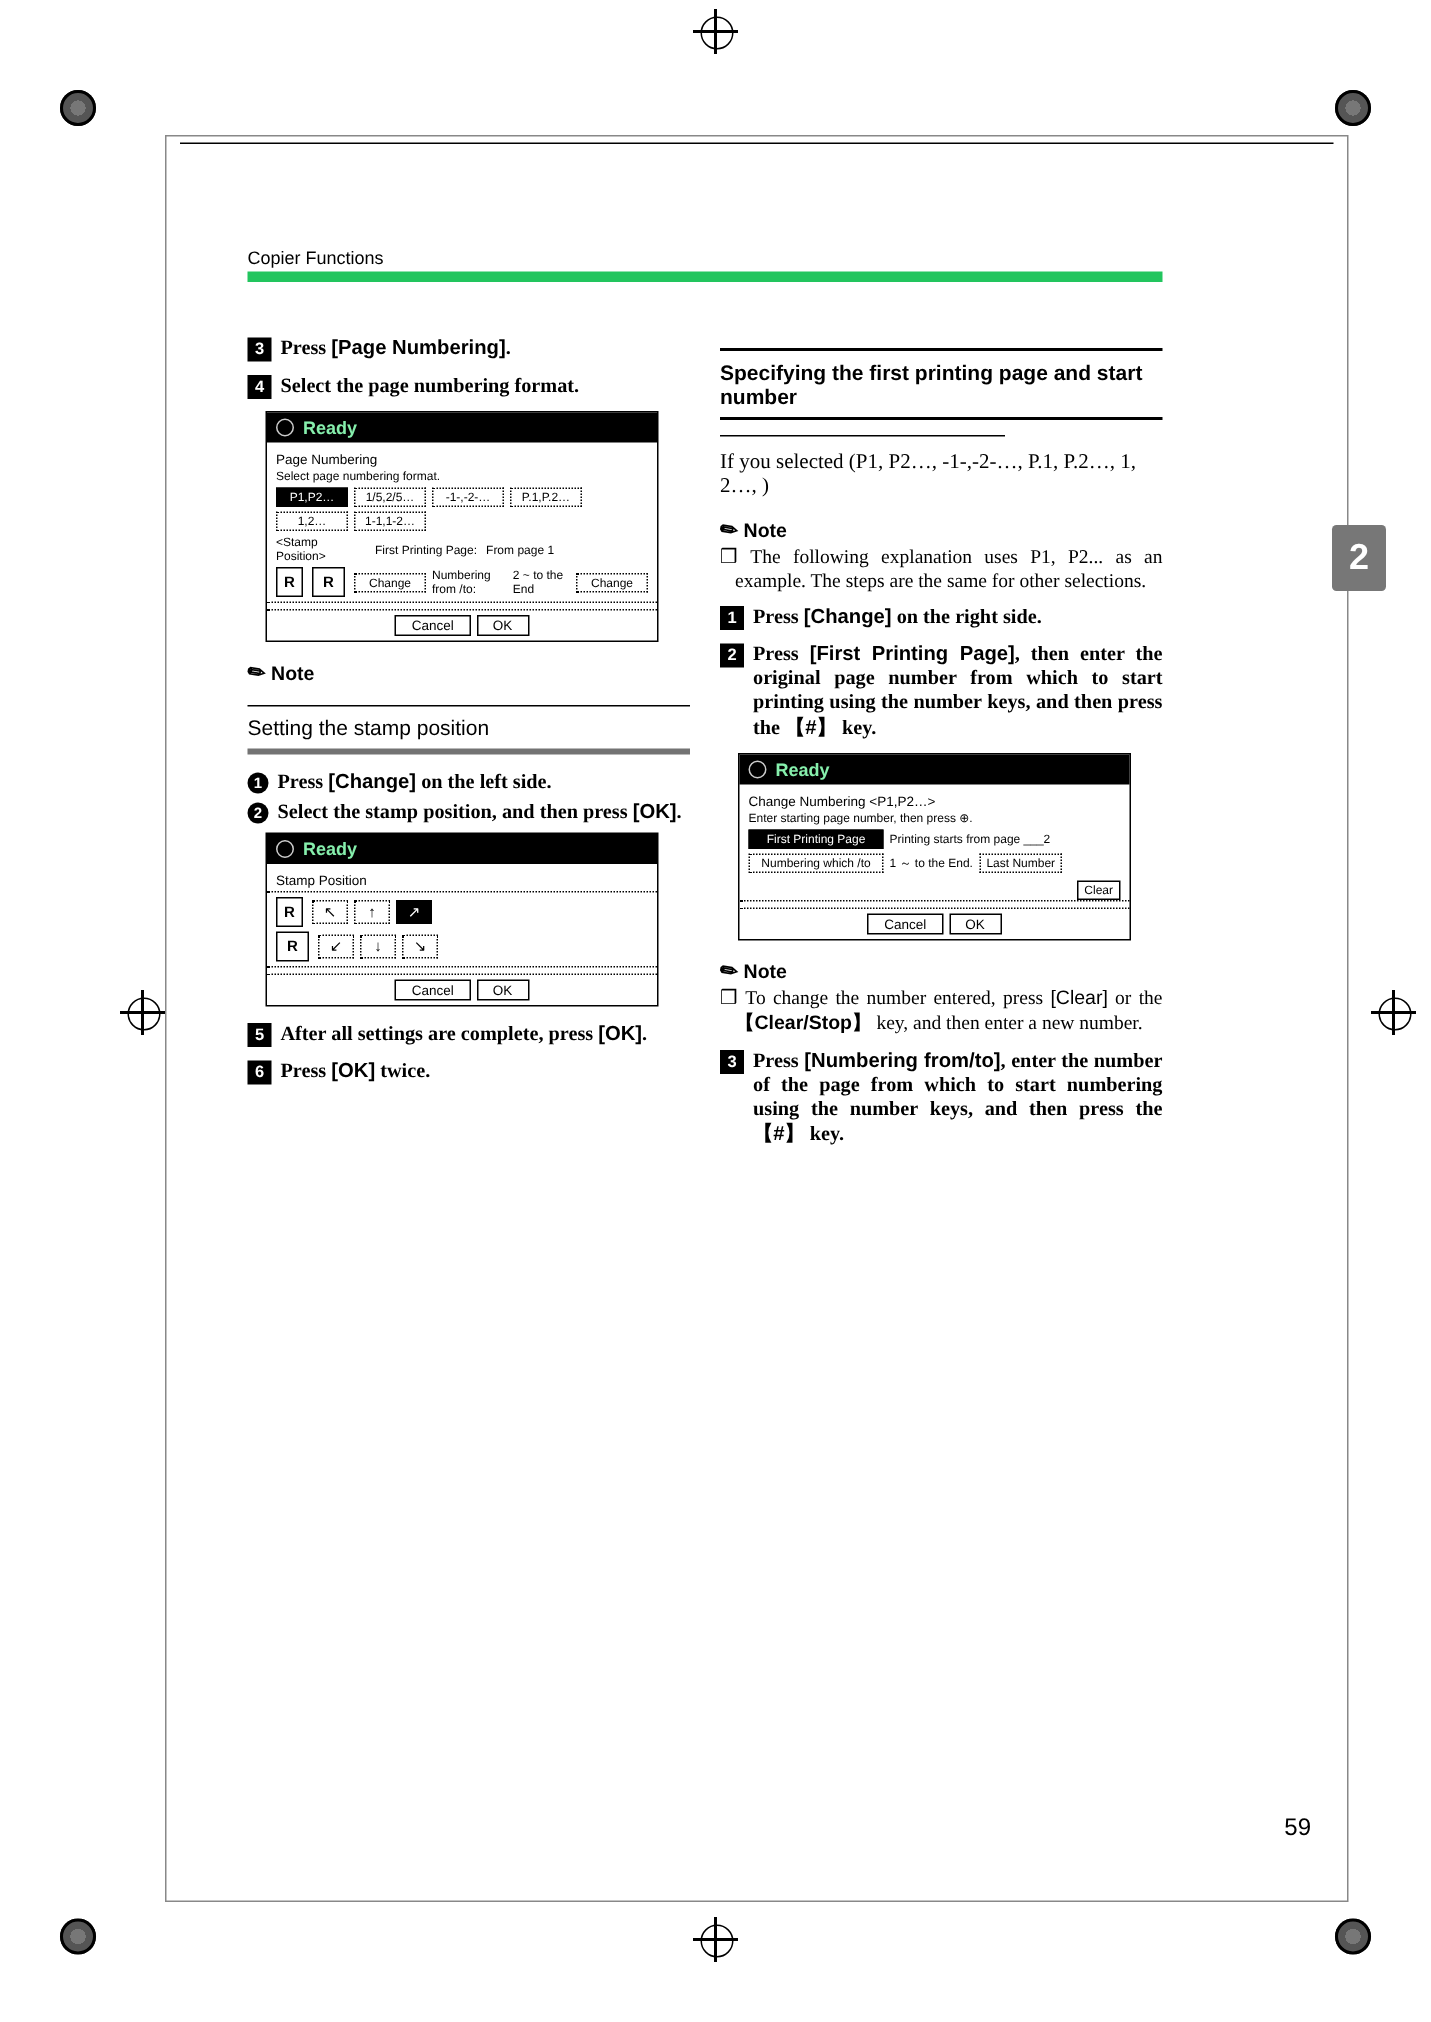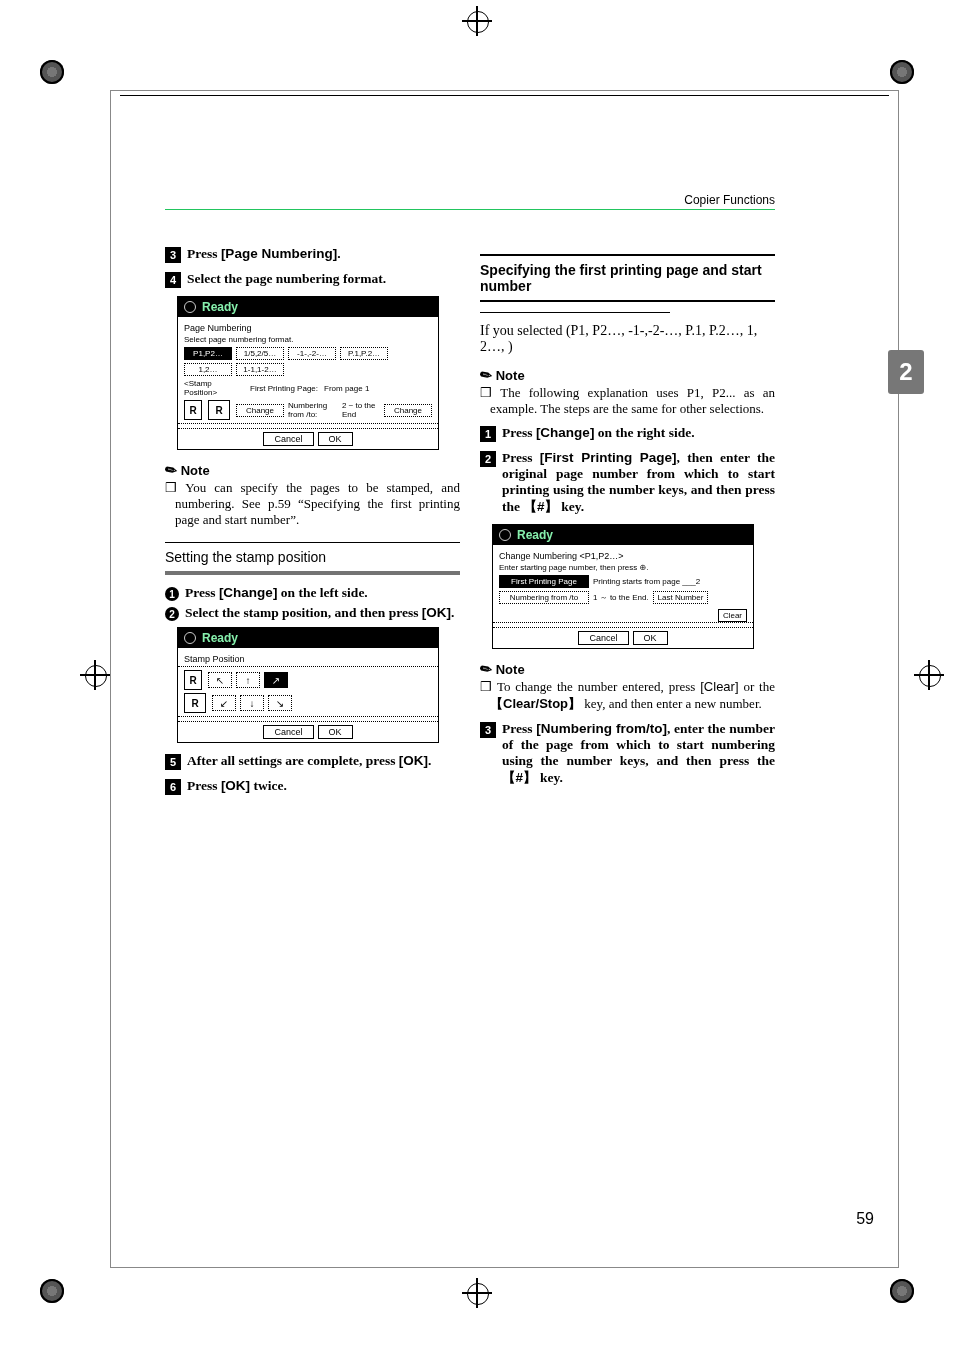--- a/index.html
+++ b/index.html
@@ -71,27 +71,25 @@
     font-family: Arial, sans-serif;
   }
 
   .content {
     position: absolute;
     top: 165px;
     left: 165px;
     width: 610px;
   }
   .running-head {
-    text-align: right;
     font-size: 12px;
     font-family: Arial, sans-serif;
-    border-bottom: 1px solid #22c55e;
+    border-bottom: 7px solid #22c55e;
     padding-bottom: 2px;
     margin-bottom: 30px;
-    margin-top: 28px;
   }
 
   .cols {
     display: flex;
     gap: 20px;
   }
   .col {
     width: 295px;
   }
   .step {
@@ -314,21 +312,20 @@
           <div class="footer">
             <span class="fbtn">Cancel</span>
             <span class="fbtn">OK</span>
           </div>
         </div>
 
         <div class="note-head">
             <span class="pencil">✎</span>
             <span>Note</span>
           </div>
-        <div class="note-body">You can specify the pages to be stamped, and numbering. See p.59 “Specifying the first printing page and start number”.</div>
 
         <div class="subsection">Setting the stamp position</div>
 
         <div class="substep">
           <span class="dot">1</span>
           <span>
             <span>Press </span><span class="sans" style="font-family:Arial,sans-serif">[Change]</span><span> on the left side.</span>
           </span>
         </div>
         <div class="substep">
@@ -413,21 +410,21 @@
               <span>Ready</span>
             </div>
           <div class="body">
             <div class="line">Change Numbering    &lt;P1,P2…&gt;</div>
             <div class="line tiny">Enter starting page number, then press ⊕.</div>
             <div class="btnrow" style="align-items:center;">
               <span class="btn sel" style="min-width:80px">First Printing Page</span>
               <span class="tiny">Printing starts from page ___2</span>
             </div>
             <div class="btnrow" style="align-items:center;">
-              <span class="btn" style="min-width:80px">Numbering from /to</span>
+              <span class="btn" style="min-width:80px">Numbering which /to</span>
               <span class="tiny">1    ～ to the End.</span>
               <span class="btn">Last Number</span>
             </div>
             <div style="text-align:right; margin-top:6px;">
               <span class="btn" style="border-style:solid">Clear</span>
             </div>
             <div class="hdotted"></div>
           </div>
           <div class="footer">
             <span class="fbtn">Cancel</span>

